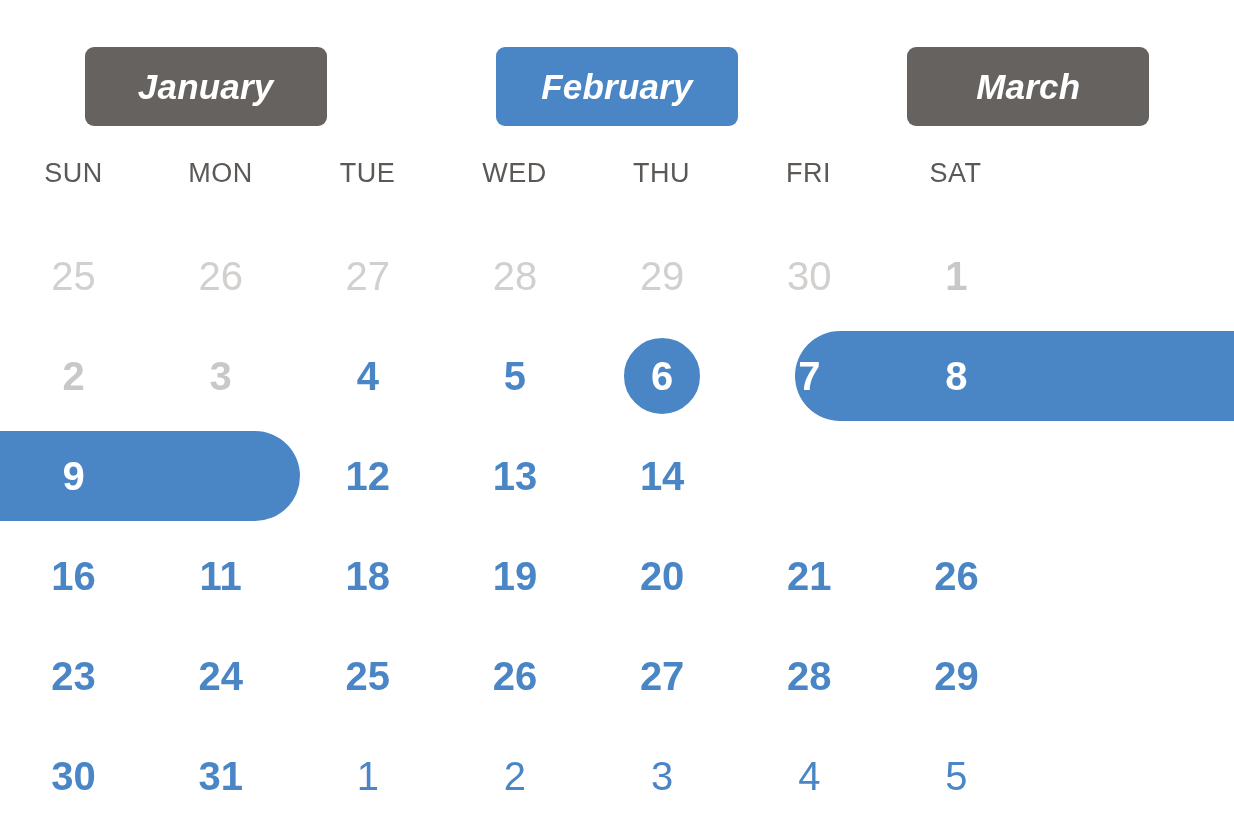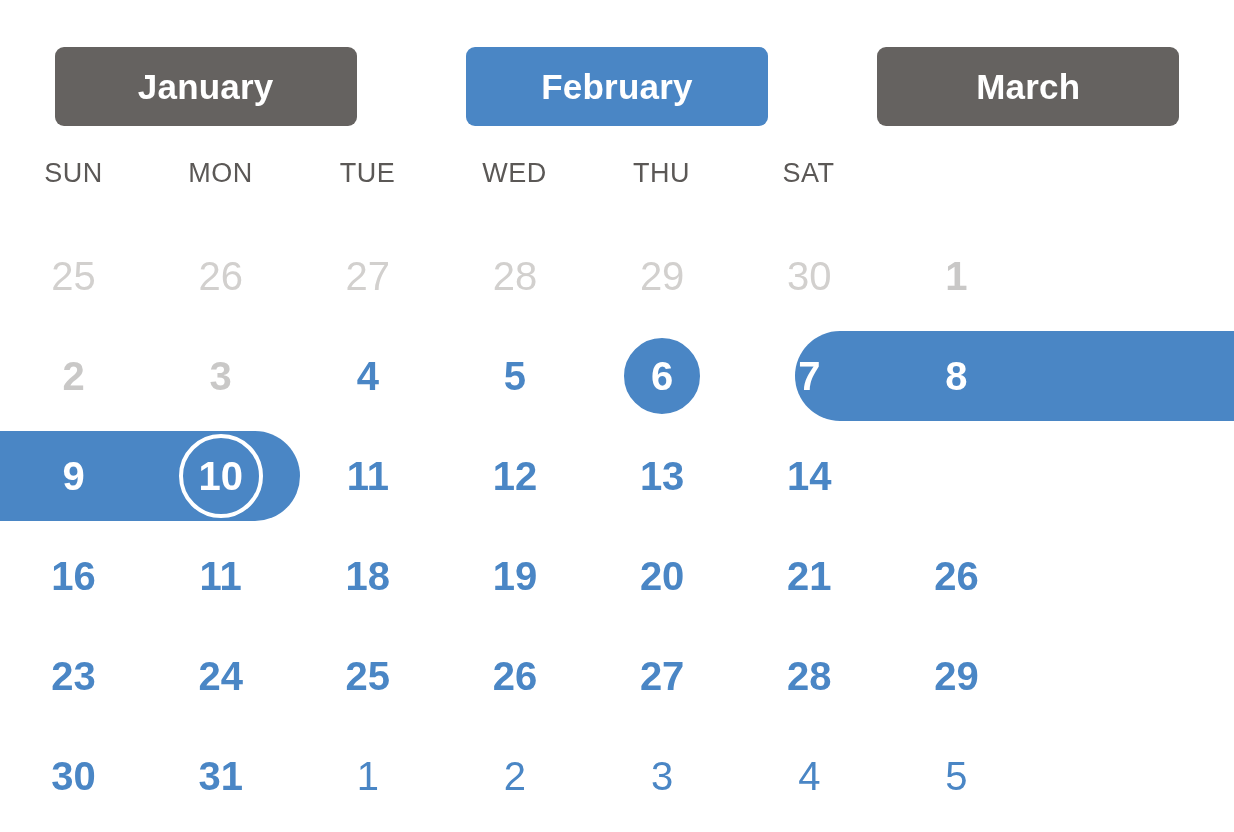--- a/index.html
+++ b/index.html
@@ -37,32 +37,33 @@
   .month-slot {
     width: 411.33px;
     display: flex;
     align-items: center;
     justify-content: center;
   }
   .month-btn {
     display: inline-flex;
     align-items: center;
     justify-content: center;
-    width: 302px;
+    width: 242px;
     height: 79px;
     border: none;
     border-radius: 9px;
     font-family: "Liberation Sans", sans-serif;
     font-size: 35px;
     font-weight: bold;
     color: #ffffff;
     letter-spacing: 0.2px;
     cursor: pointer;
     padding: 0;
     line-height: 1;
+    font-style: italic;
   }
   .month-btn.inactive { background: #656260; }
   .month-btn.active   { background: #4a86c5; }
 
   
   .weekdays {
     position: absolute;
     left: 0;
     top: 150px;
     width: 1029px;
@@ -184,20 +185,21 @@
         <button class="month-btn inactive">March</button>
       </div>
     </div>
 
   <div class="weekdays">
       <div class="weekday">SUN</div>
       <div class="weekday">MON</div>
       <div class="weekday">TUE</div>
       <div class="weekday">WED</div>
       <div class="weekday">THU</div>
+      <div class="weekday">FRI</div>
       <div class="weekday">SAT</div>
     </div>
 
   <div class="weeks">
       <div class="week">
         <div class="days">
           <div class="day adjacent-prev">
             <span class="num">25</span>
           </div>
           <div class="day adjacent-prev">
@@ -246,24 +248,20 @@
             <span class="num">8</span>
           </div>
         </div>
       </div>
       <div class="week">
         <div class="range-band" style="left: 0px; width: 300px; border-radius: 0px 45px 45px 0px;"></div>
         <div class="days">
           <div class="day in-range">
             <span class="num">9</span>
           </div>
-          <div class="day endpoint">
-            <span class="ring"></span>
-            <span class="num">10</span>
-          </div>
           <div class="day available">
             <span class="num">11</span>
           </div>
           <div class="day available">
             <span class="num">12</span>
           </div>
           <div class="day available">
             <span class="num">13</span>
           </div>
           <div class="day available">

